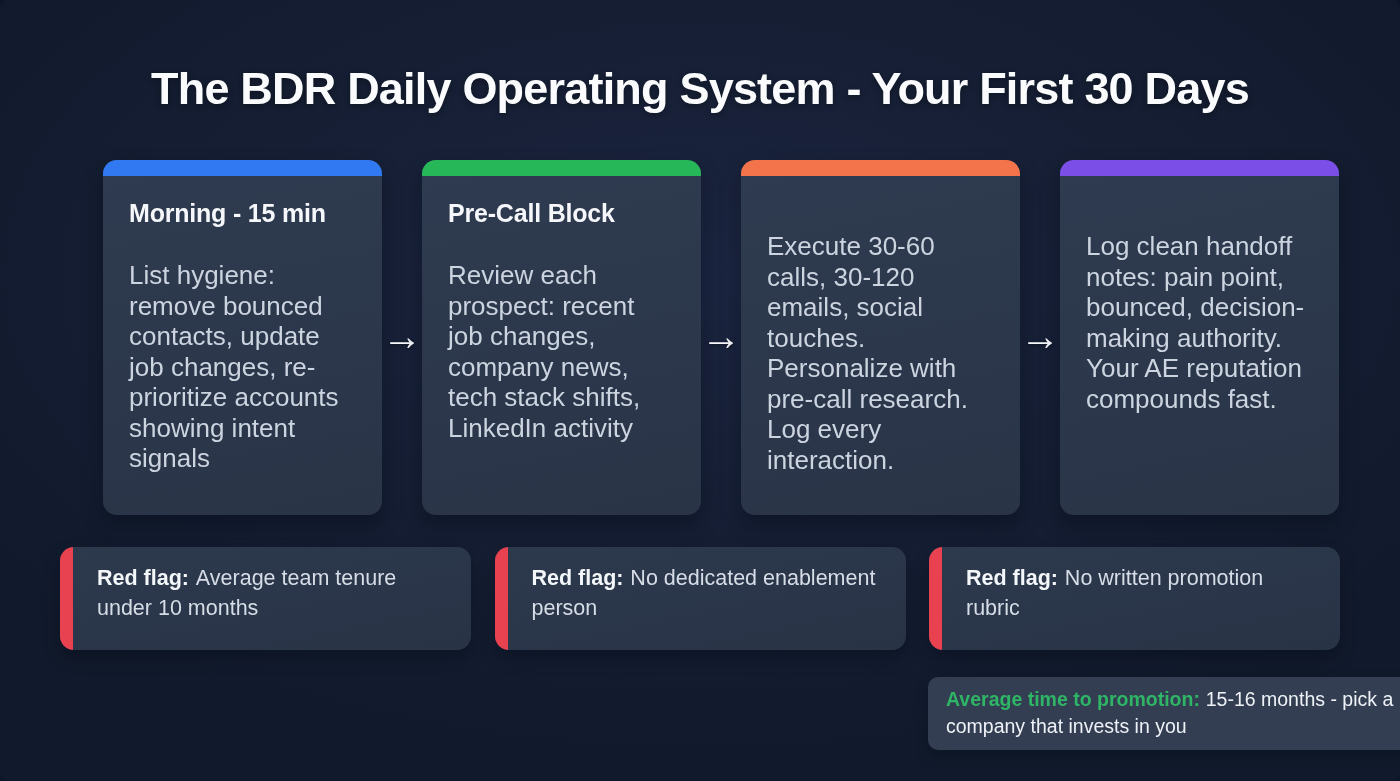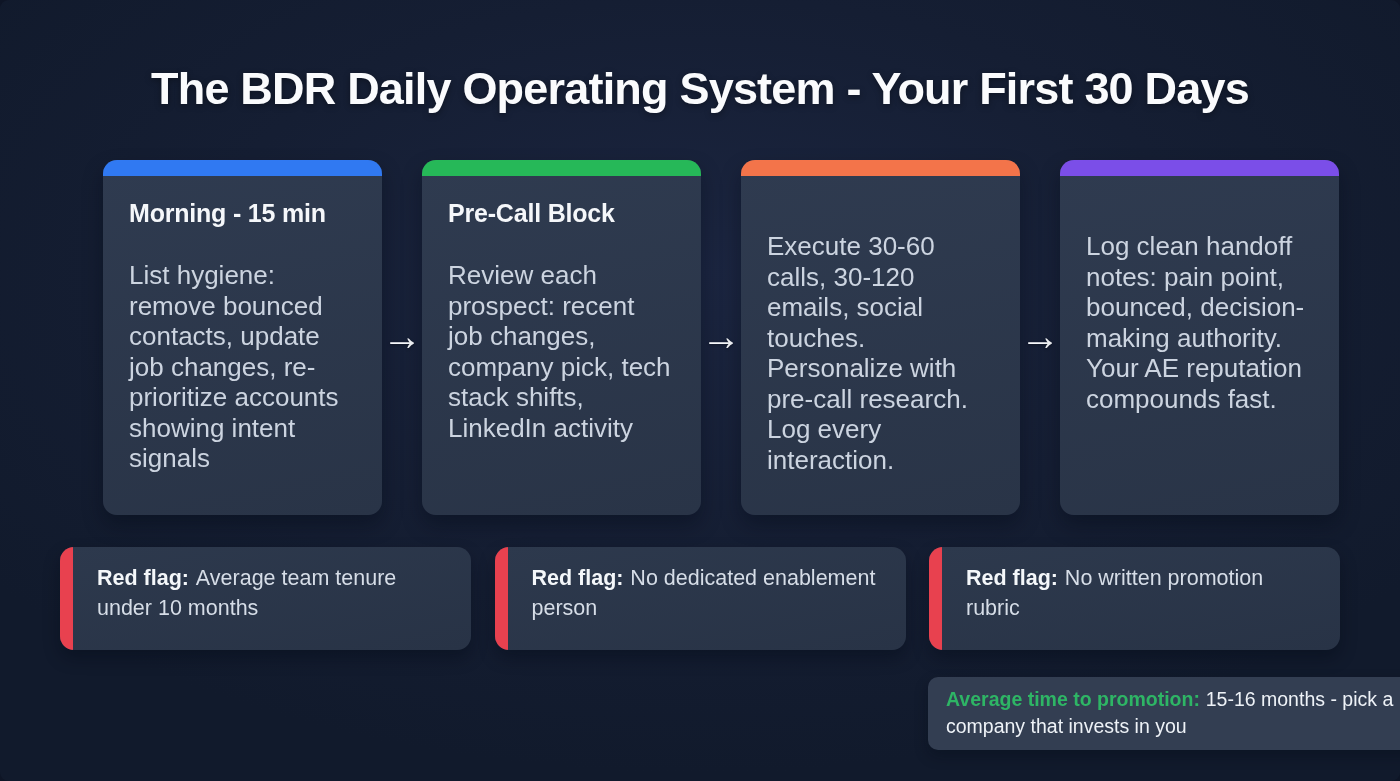--- a/index.html
+++ b/index.html
@@ -158,21 +158,21 @@
         <div class="card-body">List hygiene: remove bounced contacts, update job changes, re-prioritize accounts showing intent signals</div>
       </div>
     </div>
 
     <div class="flow-arrow">→</div>
 
     <div class="step-card">
       <div class="card-accent" style="background: rgb(38, 184, 88);"></div>
       <div class="card-inner">
         <div class="card-title">Pre-Call Block</div>
-        <div class="card-body">Review each prospect: recent job changes, company pick, tech stack shifts, LinkedIn activity</div>
+        <div class="card-body">Review each prospect: recent job changes, company news, tech stack shifts, LinkedIn activity</div>
       </div>
     </div>
 
     <div class="flow-arrow">→</div>
 
     <div class="step-card">
       <div class="card-accent" style="background: rgb(243, 116, 74);"></div>
       <div class="card-inner">
         <div class="card-body">Execute 30-60 calls, 30-120 emails, social touches. Personalize with pre-call research. Log every interaction.</div>
       </div>

